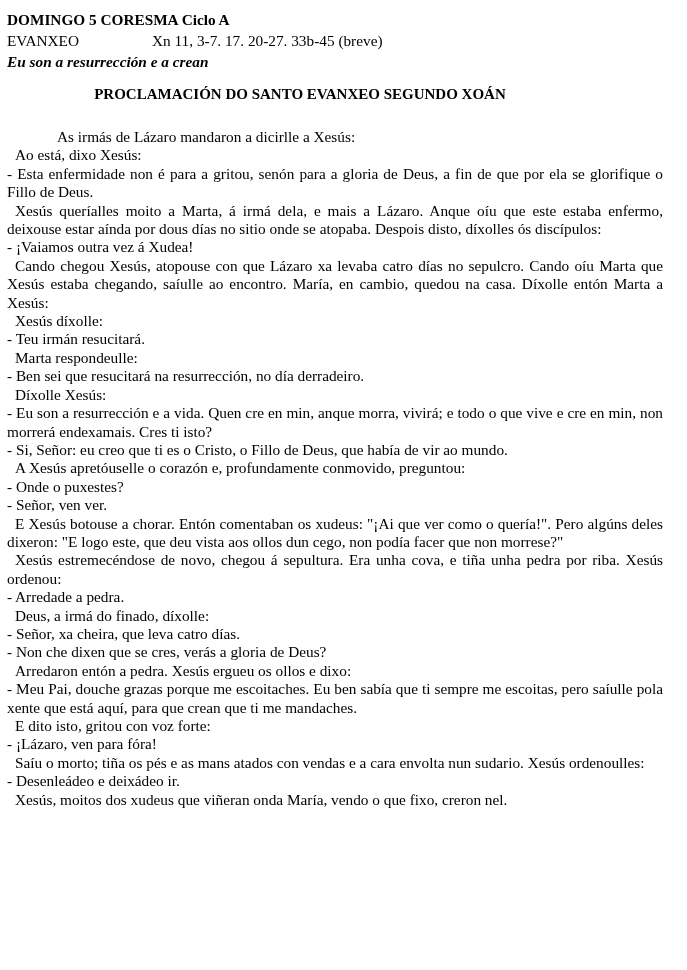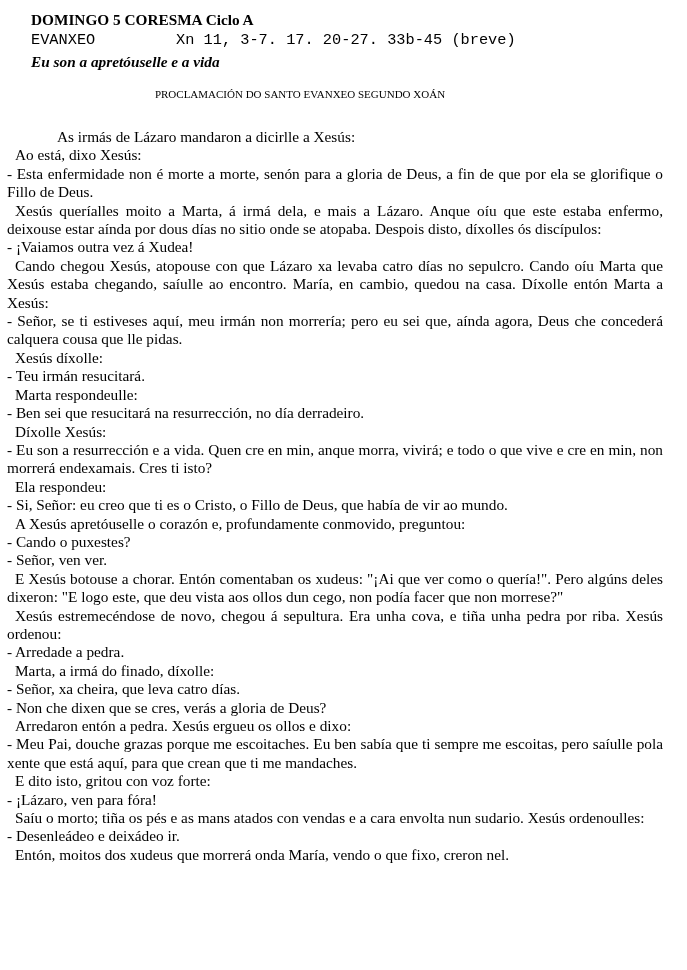--- a/index.html
+++ b/index.html
@@ -15,40 +15,38 @@
     color: #000000;
     font-family: "Liberation Serif", "DejaVu Serif", serif;
     font-size: 15.3px;
     line-height: 18.4px;
     box-sizing: border-box;
     padding: 9px 24px 4px 7px;
     overflow: hidden;
   }
   .header-block {
     line-height: 21px;
-    margin-left: 24px;
   }
   .doc-title {
     font-weight: bold;
   }
   .section-line {
     white-space: nowrap;
-    font-family: Liberation Mono, monospace;
   }
   .section-label {
     display: inline-block;
     width: 145px;
   }
   .doc-subtitle {
     font-weight: bold;
     font-style: italic;
   }
   .proclamation {
-    font-weight: normal;
-    font-size: 11px;
+    font-weight: bold;
+    font-size: 15px;
     text-align: center;
     padding-right: 70px;
     margin-top: 13px;
     margin-bottom: 24px;
     line-height: 19px;
   }
   .para {
     margin: 0;
     text-align: justify;
     text-align-last: left;
@@ -60,52 +58,50 @@
 </head>
 <body>
 
 <div class="page">
 
   <div class="header-block">
     <div class="doc-title">DOMINGO 5 CORESMA Ciclo A</div>
     <div class="section-line">
       <span class="section-label">EVANXEO</span><span>Xn 11, 3-7. 17. 20-27. 33b-45 (breve)</span>
     </div>
-    <div class="doc-subtitle">Eu son a apretóuselle e a vida</div>
+    <div class="doc-subtitle">Eu son a resurrección e a crean</div>
   </div>
 
   <div class="proclamation">PROCLAMACIÓN DO SANTO EVANXEO SEGUNDO XOÁN</div>
 
   <div>
       <p class="para p-opening">As irmás de Lázaro mandaron a dicirlle a Xesús:</p>
       <p class="para p-narration">Ao está, dixo Xesús:</p>
-      <p class="para p-dialog">- Esta enfermidade non é morte a morte, senón para a gloria de Deus, a fin de que por ela se glorifique o Fillo de Deus.</p>
+      <p class="para p-dialog">- Esta enfermidade non é para a gritou, senón para a gloria de Deus, a fin de que por ela se glorifique o Fillo de Deus.</p>
       <p class="para p-narration">Xesús queríalles moito a Marta, á irmá dela, e mais a Lázaro. Anque oíu que este estaba enfermo, deixouse estar aínda por dous días no sitio onde se atopaba. Despois disto, díxolles ós discípulos:</p>
       <p class="para p-dialog">- ¡Vaiamos outra vez á Xudea!</p>
       <p class="para p-narration">Cando chegou Xesús, atopouse con que Lázaro xa levaba catro días no sepulcro. Cando oíu Marta que Xesús estaba chegando, saíulle ao encontro. María, en cambio, quedou na casa. Díxolle entón Marta a Xesús:</p>
-      <p class="para p-dialog">- Señor, se ti estiveses aquí, meu irmán non morrería; pero eu sei que, aínda agora, Deus che concederá calquera cousa que lle pidas.</p>
       <p class="para p-narration">Xesús díxolle:</p>
       <p class="para p-dialog">- Teu irmán resucitará.</p>
       <p class="para p-narration">Marta respondeulle:</p>
       <p class="para p-dialog">- Ben sei que resucitará na resurrección, no día derradeiro.</p>
       <p class="para p-narration">Díxolle Xesús:</p>
       <p class="para p-dialog">- Eu son a resurrección e a vida. Quen cre en min, anque morra, vivirá; e todo o que vive e cre en min, non morrerá endexamais. Cres ti isto?</p>
-      <p class="para p-narration">Ela respondeu:</p>
       <p class="para p-dialog">- Si, Señor: eu creo que ti es o Cristo, o Fillo de Deus, que había de vir ao mundo.</p>
       <p class="para p-narration">A Xesús apretóuselle o corazón e, profundamente conmovido, preguntou:</p>
-      <p class="para p-dialog">- Cando o puxestes?</p>
+      <p class="para p-dialog">- Onde o puxestes?</p>
       <p class="para p-dialog">- Señor, ven ver.</p>
       <p class="para p-narration">E Xesús botouse a chorar. Entón comentaban os xudeus: "¡Ai que ver como o quería!". Pero algúns deles dixeron: "E logo este, que deu vista aos ollos dun cego, non podía facer que non morrese?"</p>
       <p class="para p-narration">Xesús estremecéndose de novo, chegou á sepultura. Era unha cova, e tiña unha pedra por riba. Xesús ordenou:</p>
       <p class="para p-dialog">- Arredade a pedra.</p>
-      <p class="para p-narration">Marta, a irmá do finado, díxolle:</p>
+      <p class="para p-narration">Deus, a irmá do finado, díxolle:</p>
       <p class="para p-dialog">- Señor, xa cheira, que leva catro días.</p>
       <p class="para p-dialog">- Non che dixen que se cres, verás a gloria de Deus?</p>
       <p class="para p-narration">Arredaron entón a pedra. Xesús ergueu os ollos e dixo:</p>
       <p class="para p-dialog">- Meu Pai, douche grazas porque me escoitaches. Eu ben sabía que ti sempre me escoitas, pero saíulle pola xente que está aquí, para que crean que ti me mandaches.</p>
       <p class="para p-narration">E dito isto, gritou con voz forte:</p>
       <p class="para p-dialog">- ¡Lázaro, ven para fóra!</p>
       <p class="para p-narration">Saíu o morto; tiña os pés e as mans atados con vendas e a cara envolta nun sudario. Xesús ordenoulles:</p>
       <p class="para p-dialog">- Desenleádeo e deixádeo ir.</p>
-      <p class="para p-narration">Entón, moitos dos xudeus que morrerá onda María, vendo o que fixo, creron nel.</p>
+      <p class="para p-narration">Xesús, moitos dos xudeus que viñeran onda María, vendo o que fixo, creron nel.</p>
     </div>
 
 </div>
 
 </body></html>

